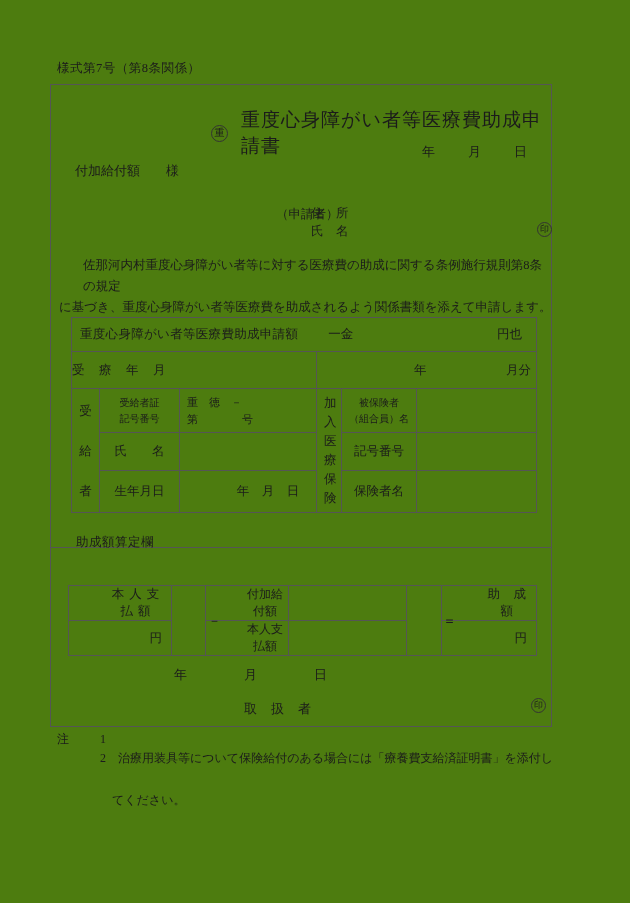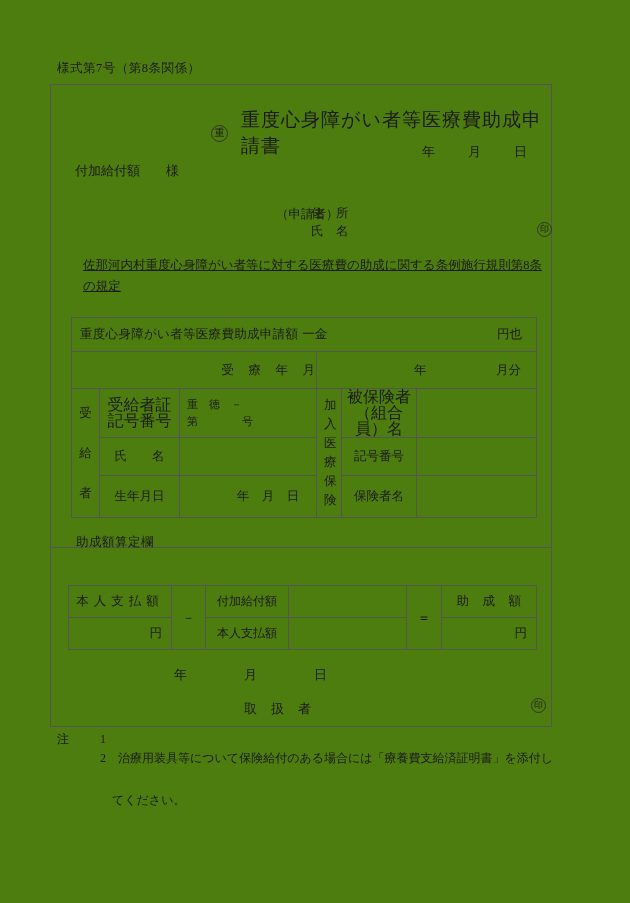--- a/index.html
+++ b/index.html
@@ -26,46 +26,46 @@
   .date1 { position:absolute; top:58px; right:24px; display:flex; gap:33px; font-size:13px; }
   .addressee { position:absolute; left:24px; top:77px; font-size:13px; }
   .addressee .honorific { margin-left:26px; }
 
   .applicant-label { position:absolute; left:225px; top:121px; }
   .address-label   { position:absolute; left:260px; top:120px; }
   .name-label      { position:absolute; left:260px; top:138px; }
   .seal1           { position:absolute; left:486px; top:137px; }
 
   .paragraph { position:absolute; left:8px; top:170px; width:494px; line-height:21px; }
-  .paragraph .indent { padding-left:24px;text-decoration:underline; }
+  .paragraph .indent { padding-left:24px; }
 
   table { border-collapse:collapse; table-layout:fixed; }
   td { border:1px solid #555; padding:0; font-size:12.5px; vertical-align:middle; }
 
   .main-table { position:absolute; left:20px; top:232px; width:465px; }
   .main-table .amount-cell { height:34px; }
   .amount-flex { display:flex; align-items:center; }
   .amount-flex .a-label { padding-left:8px; letter-spacing:0.3px; }
-  .amount-flex .a-prefix { margin-left:4px; }
+  .amount-flex .a-prefix { margin-left:30px; }
   .amount-flex .a-suffix { margin-left:auto; margin-right:14px; }
-  .period-left { height:37px; text-align:right; letter-spacing:1px; }
+  .period-left { height:37px; text-align:left; letter-spacing:1px; }
   .period-right-flex { display:flex; align-items:center; padding-left:97px; }
-  .period-right-flex .p-month { margin-left:auto; margin-right:15px; }
+  .period-right-flex .p-month { margin-left:auto; margin-right:5px; }
   .vcell { text-align:center; word-break:break-all; padding:0 7px; }
   .vcell.recip { line-height:40px; }
   .vcell.insur { line-height:19px; }
   .lbl { text-align:center; }
-  .lbl2 { text-align:center; font-size:16px; line-height:16px; }
+  .lbl2 { text-align:center; font-size:10px; line-height:16px; }
   .cert-val { padding-left:7px; line-height:17px; font-size:11px; }
   .r3 td { height:44px; } .r4 td { height:38px; } .r5 td { height:42px; }
   .birth-val { text-align:center; padding-left:40px; }
 
   .calc-label { position:absolute; left:25px; top:449px; letter-spacing:0.5px; }
   .calc-table { position:absolute; left:17px; top:500px; width:468px; }
-  .calc-table td { height:32px; }
+  .calc-table td { height:32px;padding-left:36px; }
   .selfpay { text-align:center; letter-spacing:5px; }
   .unit { text-align:right; padding-right:9px; }
   .opcell { text-align:center; font-size:13px; }
   .benefit { text-align:center; font-size:12px; }
   .subsidy { text-align:center; letter-spacing:0.5px; }
 
   .date2 { position:absolute; left:123px; top:581px; display:flex; gap:57px; font-size:13px; }
   .handler { position:absolute; left:193px; top:615px; font-size:13px; letter-spacing:0.5px; }
   .seal2 { position:absolute; left:480px; top:613px; }
 
@@ -104,20 +104,21 @@
 
     <span class="applicant-label">（申請者）</span>
     <span class="address-label">住　所</span>
     <span class="name-label">氏　名</span>
     <span class="seal seal1">
         <span>印</span>
       </span>
 
     <div class="paragraph">
       <div class="indent">佐那河内村重度心身障がい者等に対する医療費の助成に関する条例施行規則第8条の規定</div>
+      <div>に基づき、重度心身障がい者等医療費を助成されるよう関係書類を添えて申請します。</div>
     </div>
 
     <table class="main-table">
       <colgroup>
         <col style="width:28px">
           <col style="width:80px">
           <col style="width:137px">
         <col style="width:25px">
           <col style="width:75px">
           <col style="width:120px">

